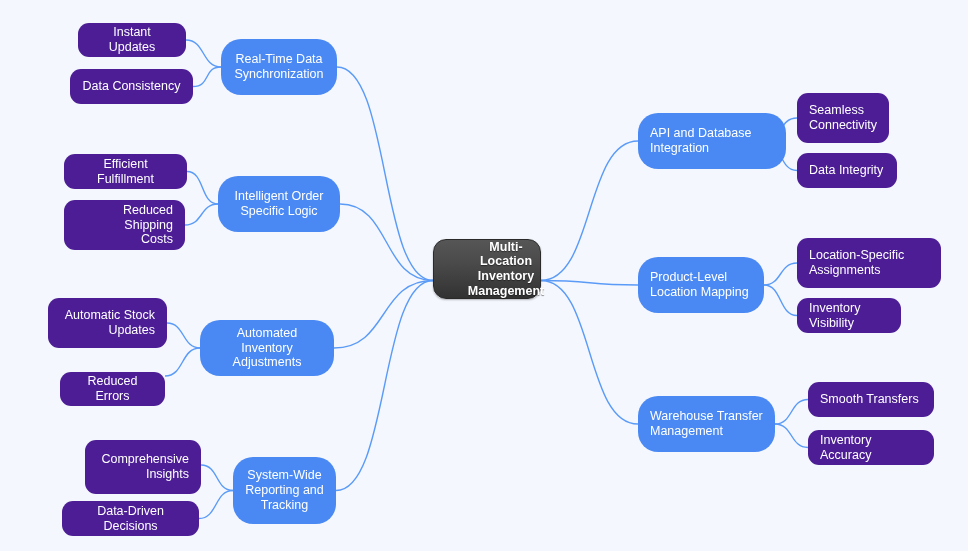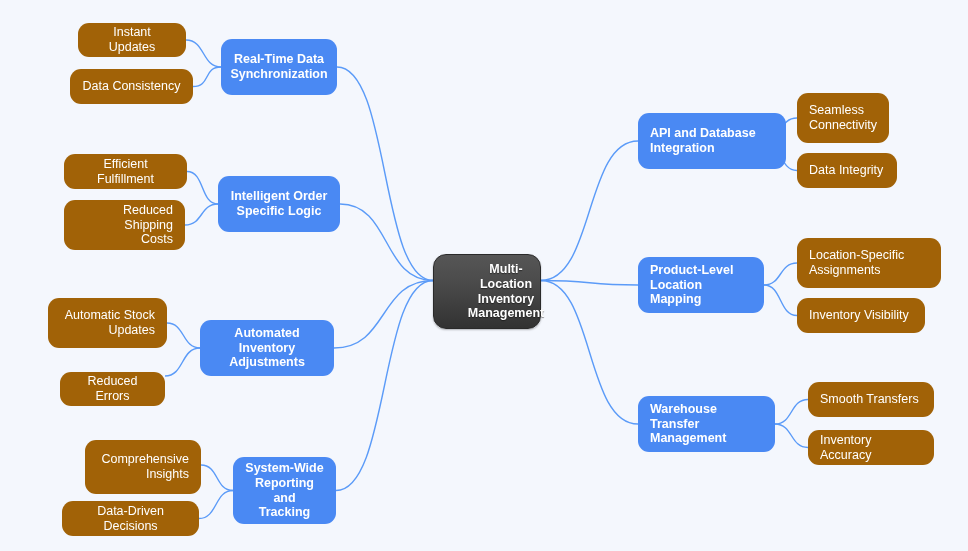--- a/index.html
+++ b/index.html
@@ -41,27 +41,27 @@
     box-shadow: 0 1px 2px rgba(0,0,0,0.28);
     font-weight: bold;
     font-size: 12.5px;
     justify-content: center;
     text-align: center;
     padding: 6px 10px;
     text-shadow: 0 1px 1px rgba(0,0,0,0.45);
   }
   .node-branch {
     background: #4a89f3;
-    border-radius: 11px;
-    font-weight: bold;
+    border-radius: 20px;
+    font-weight: normal;
     font-size: 12.5px;
     padding: 6px 12px;
   }
   .node-leaf {
-    background: #a16207;
+    background: #4c1d95;
     border-radius: 11px;
     font-weight: normal;
     font-size: 12.5px;
     padding: 6px 12px;
   }
   .align-left   { justify-content: flex-start; text-align: left; }
   .align-right  { justify-content: flex-end;   text-align: right; }
   .align-center { justify-content: center;     text-align: center; }
 </style>
 </head>
@@ -85,21 +85,21 @@
       <path d="M 764 141 C 782.15 141 778.85 118 797 118" fill="none" stroke="#5b9bf8" stroke-width="1.4"></path>
       <path d="M 764 141 C 782.15 141 778.85 170.5 797 170.5" fill="none" stroke="#5b9bf8" stroke-width="1.4"></path>
       <path d="M 541 280.5 C 594.35 280.5 584.65 285 638 285" fill="none" stroke="#5b9bf8" stroke-width="1.4"></path>
       <path d="M 764 285 C 782.15 285 778.85 263 797 263" fill="none" stroke="#5b9bf8" stroke-width="1.4"></path>
       <path d="M 764 285 C 782.15 285 778.85 315.5 797 315.5" fill="none" stroke="#5b9bf8" stroke-width="1.4"></path>
       <path d="M 541 280.5 C 594.35 280.5 584.65 424 638 424" fill="none" stroke="#5b9bf8" stroke-width="1.4"></path>
       <path d="M 775 424 C 793.15 424 789.85 399.5 808 399.5" fill="none" stroke="#5b9bf8" stroke-width="1.4"></path>
       <path d="M 775 424 C 793.15 424 789.85 447.5 808 447.5" fill="none" stroke="#5b9bf8" stroke-width="1.4"></path>
     </svg>
   <div id="nodes">
-      <div class="node node-root align-center" style="left: 433px; top: 254px; width: 108px; height: 75px; padding-left: 48px;">Multi-Location
+      <div class="node node-root align-center" style="left: 433px; top: 239px; width: 108px; height: 60px; padding-left: 48px;">Multi-Location
 Inventory
 Management</div>
       <div class="node node-branch align-center" style="left: 221px; top: 39px; width: 116px; height: 56px;">Real-Time Data
 Synchronization</div>
       <div class="node node-leaf align-center" style="left: 78px; top: 23px; width: 108px; height: 34px;">Instant Updates</div>
       <div class="node node-leaf align-center" style="left: 70px; top: 69px; width: 123px; height: 35px;">Data Consistency</div>
       <div class="node node-branch align-center" style="left: 218px; top: 176px; width: 122px; height: 56px;">Intelligent Order
 Specific Logic</div>
       <div class="node node-leaf align-center" style="left: 64px; top: 154px; width: 123px; height: 35px;">Efficient Fulfillment</div>
       <div class="node node-leaf align-right" style="left: 64px; top: 200px; width: 121px; height: 50px;">Reduced Shipping
@@ -117,19 +117,19 @@
       <div class="node node-leaf align-center" style="left: 62px; top: 501px; width: 137px; height: 35px;">Data-Driven Decisions</div>
       <div class="node node-branch align-left" style="left: 638px; top: 113px; width: 148px; height: 56px;">API and Database
 Integration</div>
       <div class="node node-leaf align-left" style="left: 797px; top: 93px; width: 92px; height: 50px;">Seamless
 Connectivity</div>
       <div class="node node-leaf align-left" style="left: 797px; top: 153px; width: 100px; height: 35px;">Data Integrity</div>
       <div class="node node-branch align-left" style="left: 638px; top: 257px; width: 126px; height: 56px;">Product-Level
 Location Mapping</div>
       <div class="node node-leaf align-left" style="left: 797px; top: 238px; width: 144px; height: 50px;">Location-Specific
 Assignments</div>
-      <div class="node node-leaf align-left" style="left: 797px; top: 298px; width: 128px; height: 35px;">Inventory Visibility</div>
+      <div class="node node-leaf align-left" style="left: 797px; top: 298px; width: 104px; height: 35px;">Inventory Visibility</div>
       <div class="node node-branch align-left" style="left: 638px; top: 396px; width: 137px; height: 56px;">Warehouse Transfer
 Management</div>
       <div class="node node-leaf align-left" style="left: 808px; top: 382px; width: 126px; height: 35px;">Smooth Transfers</div>
       <div class="node node-leaf align-left" style="left: 808px; top: 430px; width: 126px; height: 35px;">Inventory Accuracy</div>
     </div>
 </div>
 
 </body></html>

